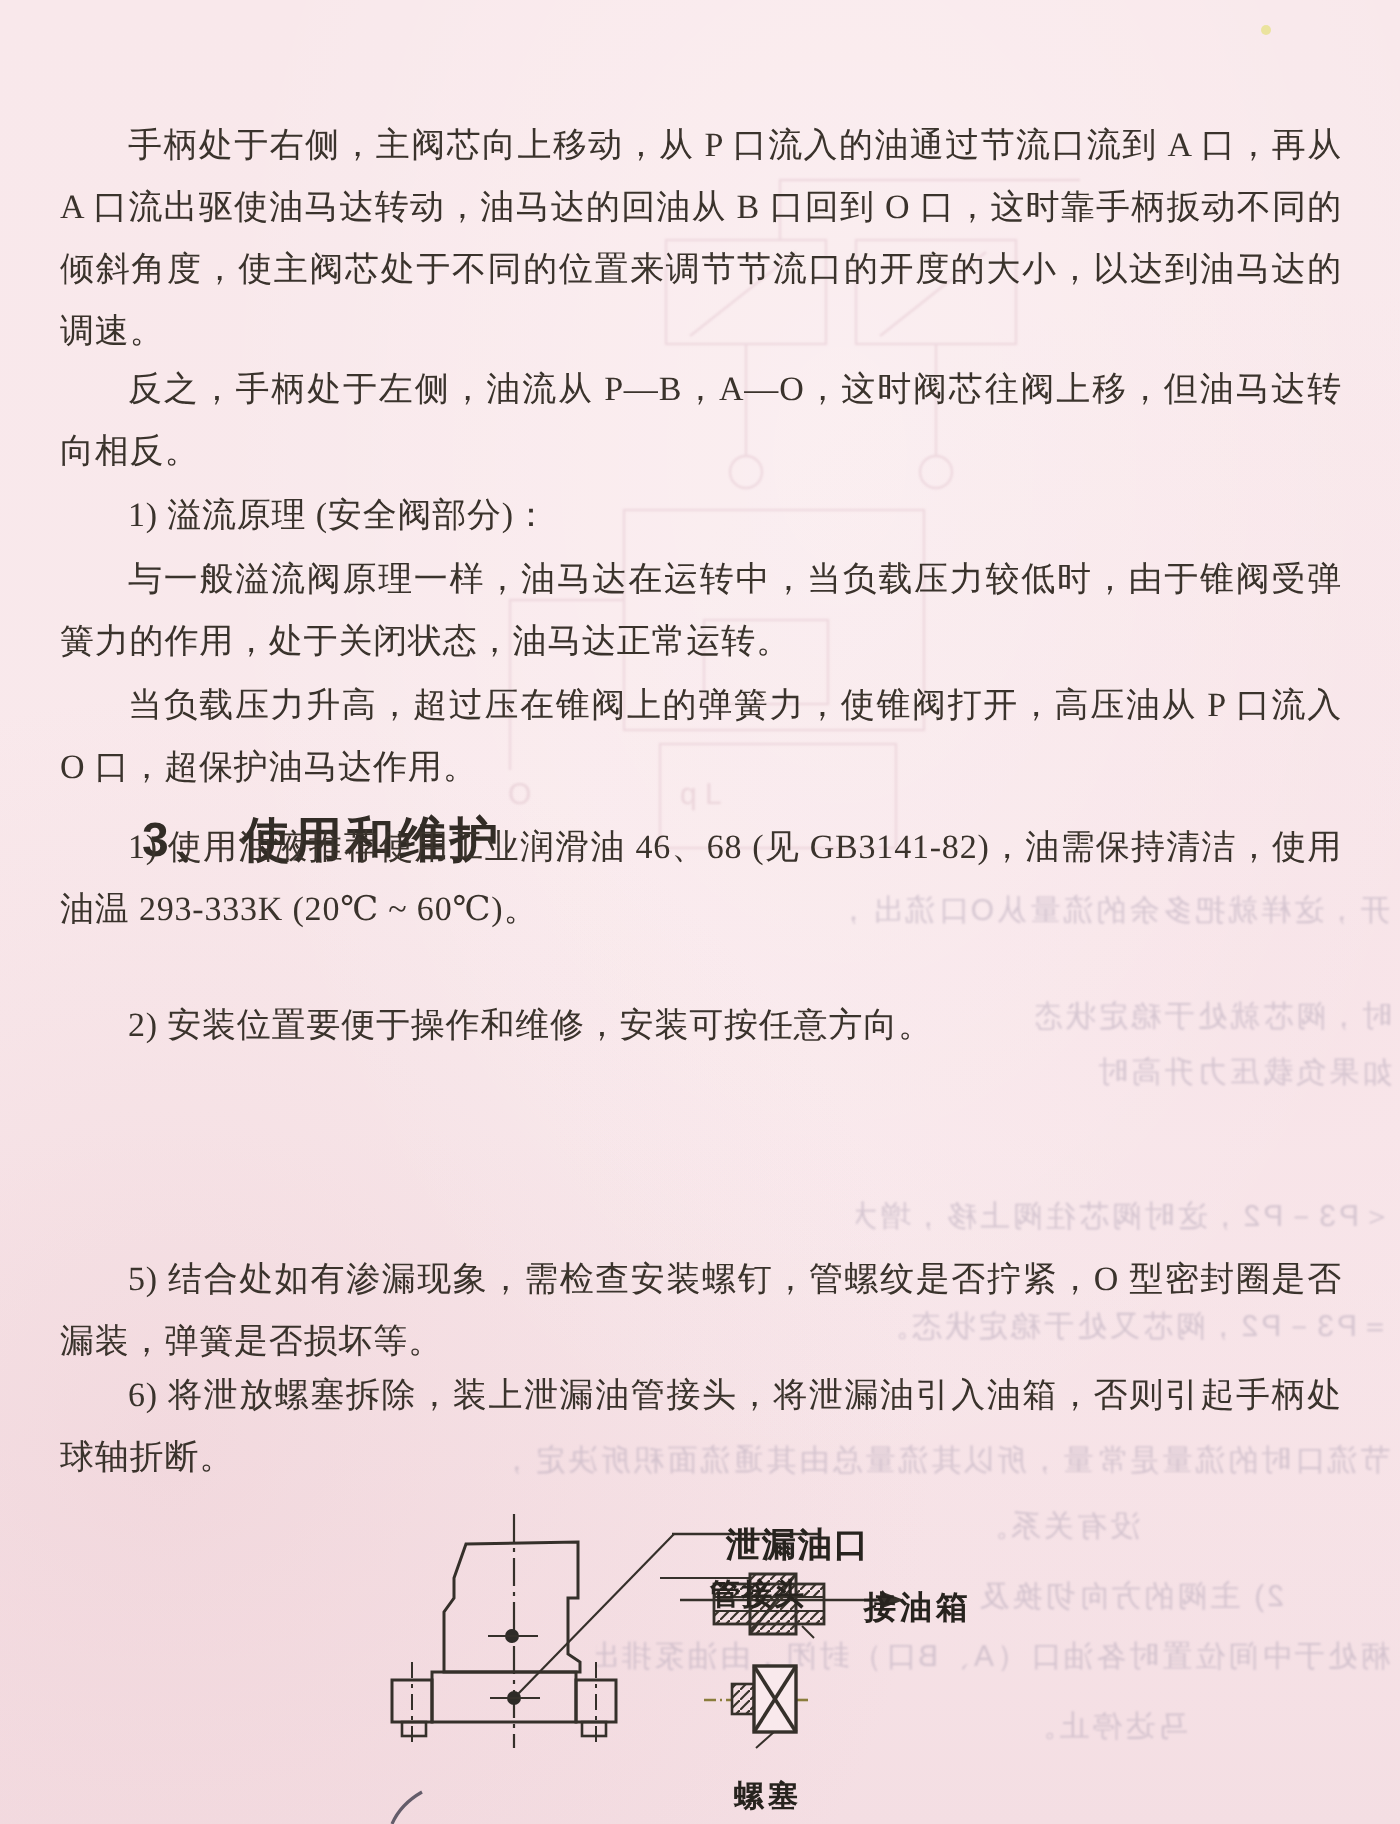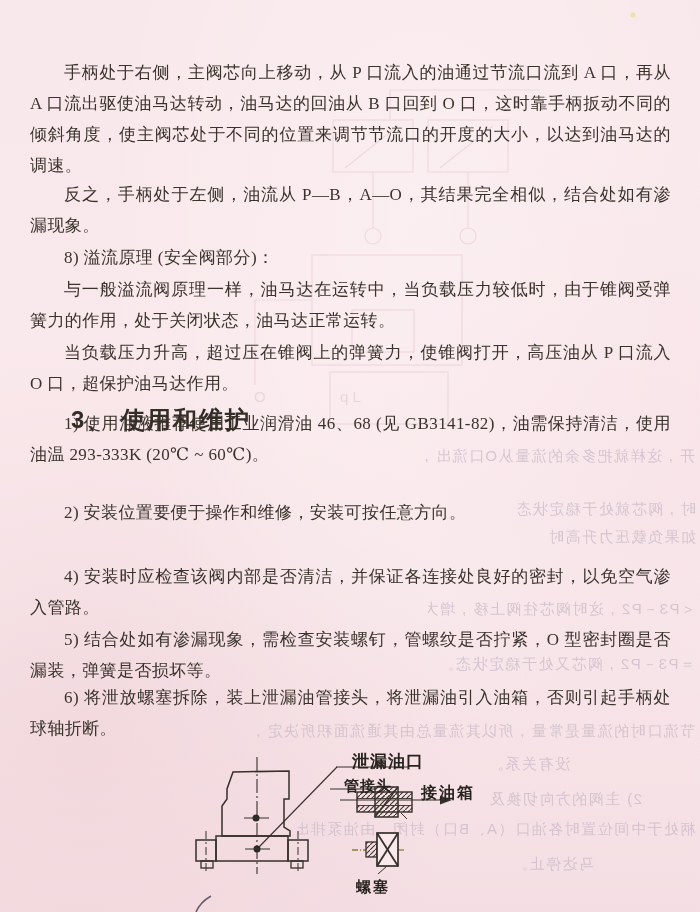--- a/index.html
+++ b/index.html
@@ -21,21 +21,21 @@
     font-size:17px;line-height:31px;color:#3a332c;
     text-align:justify;text-justify:inter-ideograph;
     text-indent:34px;letter-spacing:0.4px;
   }
   .heading{
     position:absolute;left:71px;margin:0;
     font-family:"Liberation Sans","DejaVu Sans",sans-serif;
     font-weight:bold;font-size:24px;color:#322c26;letter-spacing:2px;
   }
   .dlabel{
-    position:absolute;margin:4px;white-space:nowrap;
+    position:absolute;margin:15px;white-space:nowrap;
     font-family:"Liberation Sans","DejaVu Sans",sans-serif;
     font-weight:bold;color:#27231e;
   }
   .bleed-line{
     position:absolute;transform:scaleX(-1);
     color:#b9abbc;opacity:0.55;filter:blur(0.6px);
     font-size:15px;line-height:18px;white-space:nowrap;overflow:hidden;
     font-family:"Liberation Sans","DejaVu Sans",sans-serif;letter-spacing:1.5px;
   }
   svg{display:block;}
@@ -130,30 +130,29 @@
         <line x1="377" y1="833" x2="398" y2="866" stroke="#35302a" stroke-width="1.8"></line>
         <line x1="398" y1="833" x2="377" y2="866" stroke="#35302a" stroke-width="1.8"></line>
       </g>
 
       <path d="M196,912 C199,905 204,900 211,896" stroke="#4b4656" stroke-width="1.6" fill="none" opacity="0.85"></path>
     </svg>
   </div>
 
   <div class="text-layer">
     <p class="para" style="top:57px">手柄处于右侧，主阀芯向上移动，从 P 口流入的油通过节流口流到 A 口，再从 A 口流出驱使油马达转动，油马达的回油从 B 口回到 O 口，这时靠手柄扳动不同的倾斜角度，使主阀芯处于不同的位置来调节节流口的开度的大小，以达到油马达的调速。</p>
-    <p class="para" style="top:179px">反之，手柄处于左侧，油流从 P—B，A—O，其结果完全相似，结合处如有渗漏现象。</p>
-    <p class="para" style="top:242px">8) 溢流原理 (安全阀部分)：</p>
+    <p class="para" style="top:179px">反之，手柄处于左侧，油流从 P—B，A—O，这时阀芯往阀上移，但油马达转向相反。</p>
+    <p class="para" style="top:242px">1) 溢流原理 (安全阀部分)：</p>
     <p class="para" style="top:274px">与一般溢流阀原理一样，油马达在运转中，当负载压力较低时，由于锥阀受弹簧力的作用，处于关闭状态，油马达正常运转。</p>
     <p class="para" style="top:337px">当负载压力升高，超过压在锥阀上的弹簧力，使锥阀打开，高压油从 P 口流入 O 口，超保护油马达作用。</p>
 
     <h3 class="heading" style="top:404px">3、 使用和维护</h3>
 
     <p class="para" style="top:408px">1) 使用油液推荐使用工业润滑油 46、68 (见 GB3141-82)，油需保持清洁，使用油温 293-333K (20℃ ~ 60℃)。</p>
     <p class="para" style="top:497px">2) 安装位置要便于操作和维修，安装可按任意方向。</p>
-    <p class="para" style="top:561px">4) 安装时应检查该阀内部是否清洁，并保证各连接处良好的密封，以免空气渗入管路。</p>
     <p class="para" style="top:624px">5) 结合处如有渗漏现象，需检查安装螺钉，管螺纹是否拧紧，O 型密封圈是否漏装，弹簧是否损坏等。</p>
     <p class="para" style="top:682px">6) 将泄放螺塞拆除，装上泄漏油管接头，将泄漏油引入油箱，否则引起手柄处球轴折断。</p>
 
     <div class="dlabel" style="left:348px;top:746px;font-size:17px;letter-spacing:1px">泄漏油口</div>
     <div class="dlabel" style="left:340px;top:773px;font-size:15px;letter-spacing:1px">管接头</div>
     <div class="dlabel" style="left:417px;top:779px;font-size:16px;letter-spacing:2px">接油箱</div>
     <div class="dlabel" style="left:352px;top:874px;font-size:15px;letter-spacing:2px">螺塞</div>
   </div>
 
 </div>

